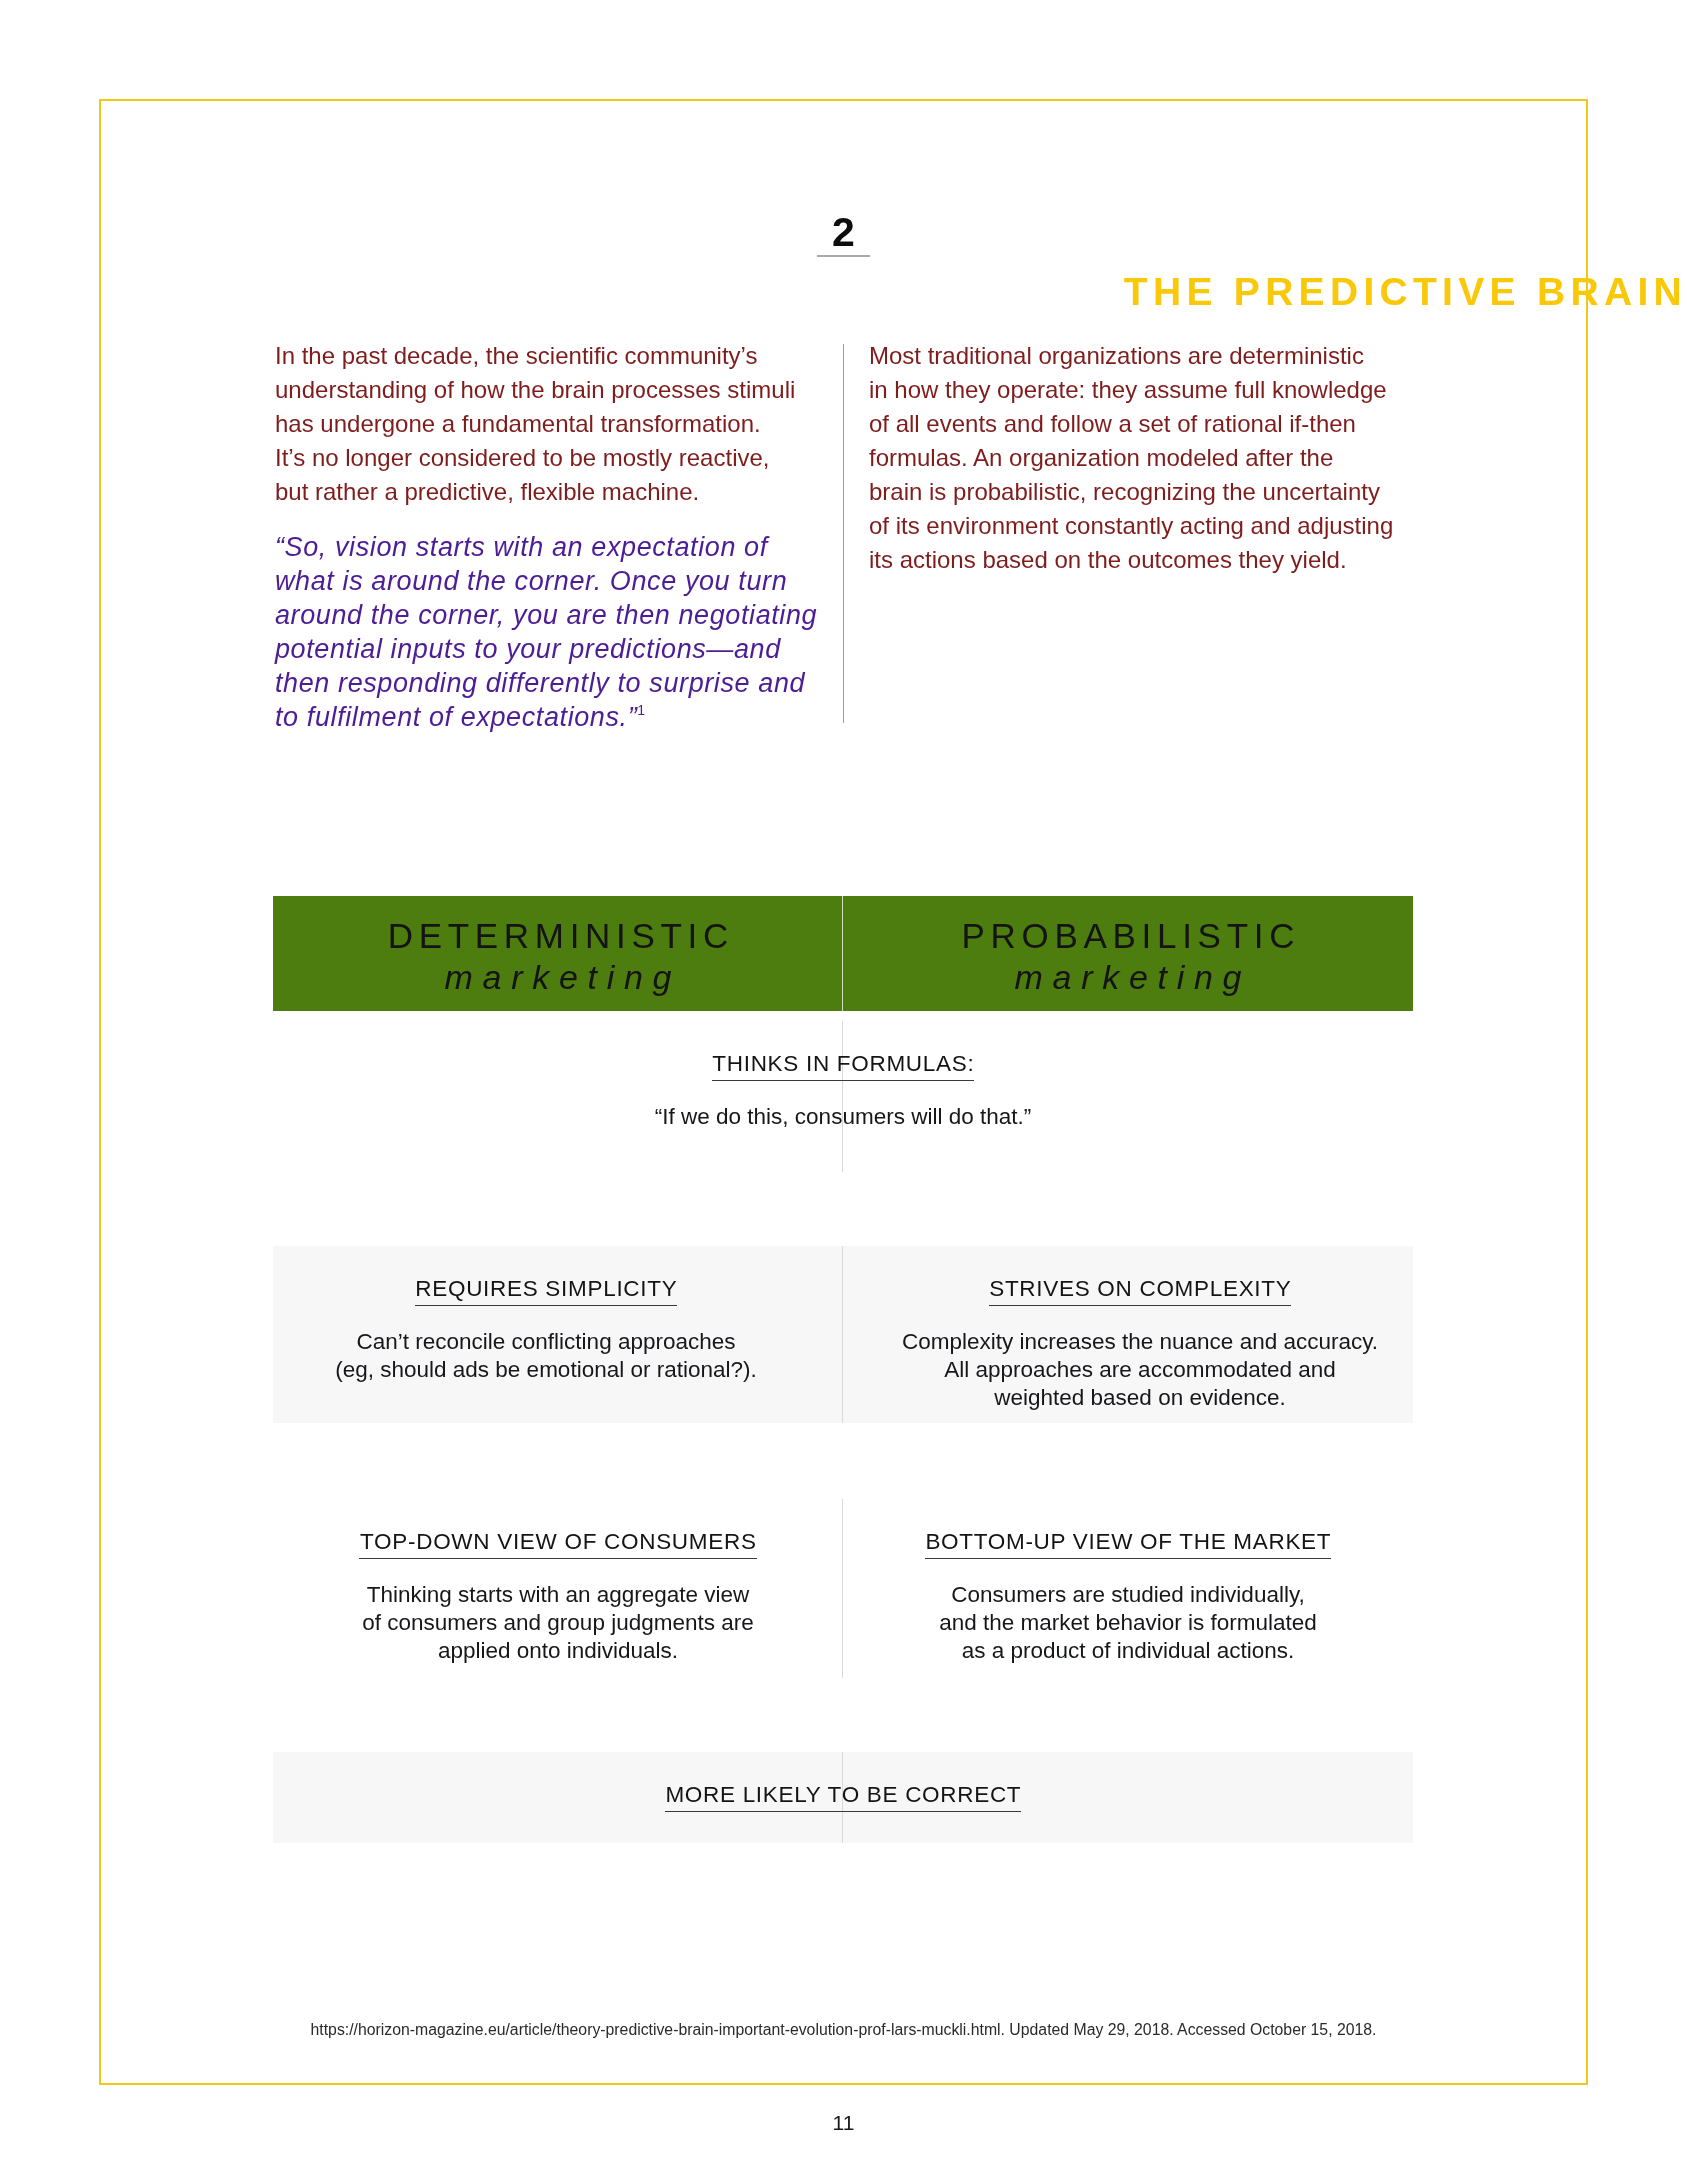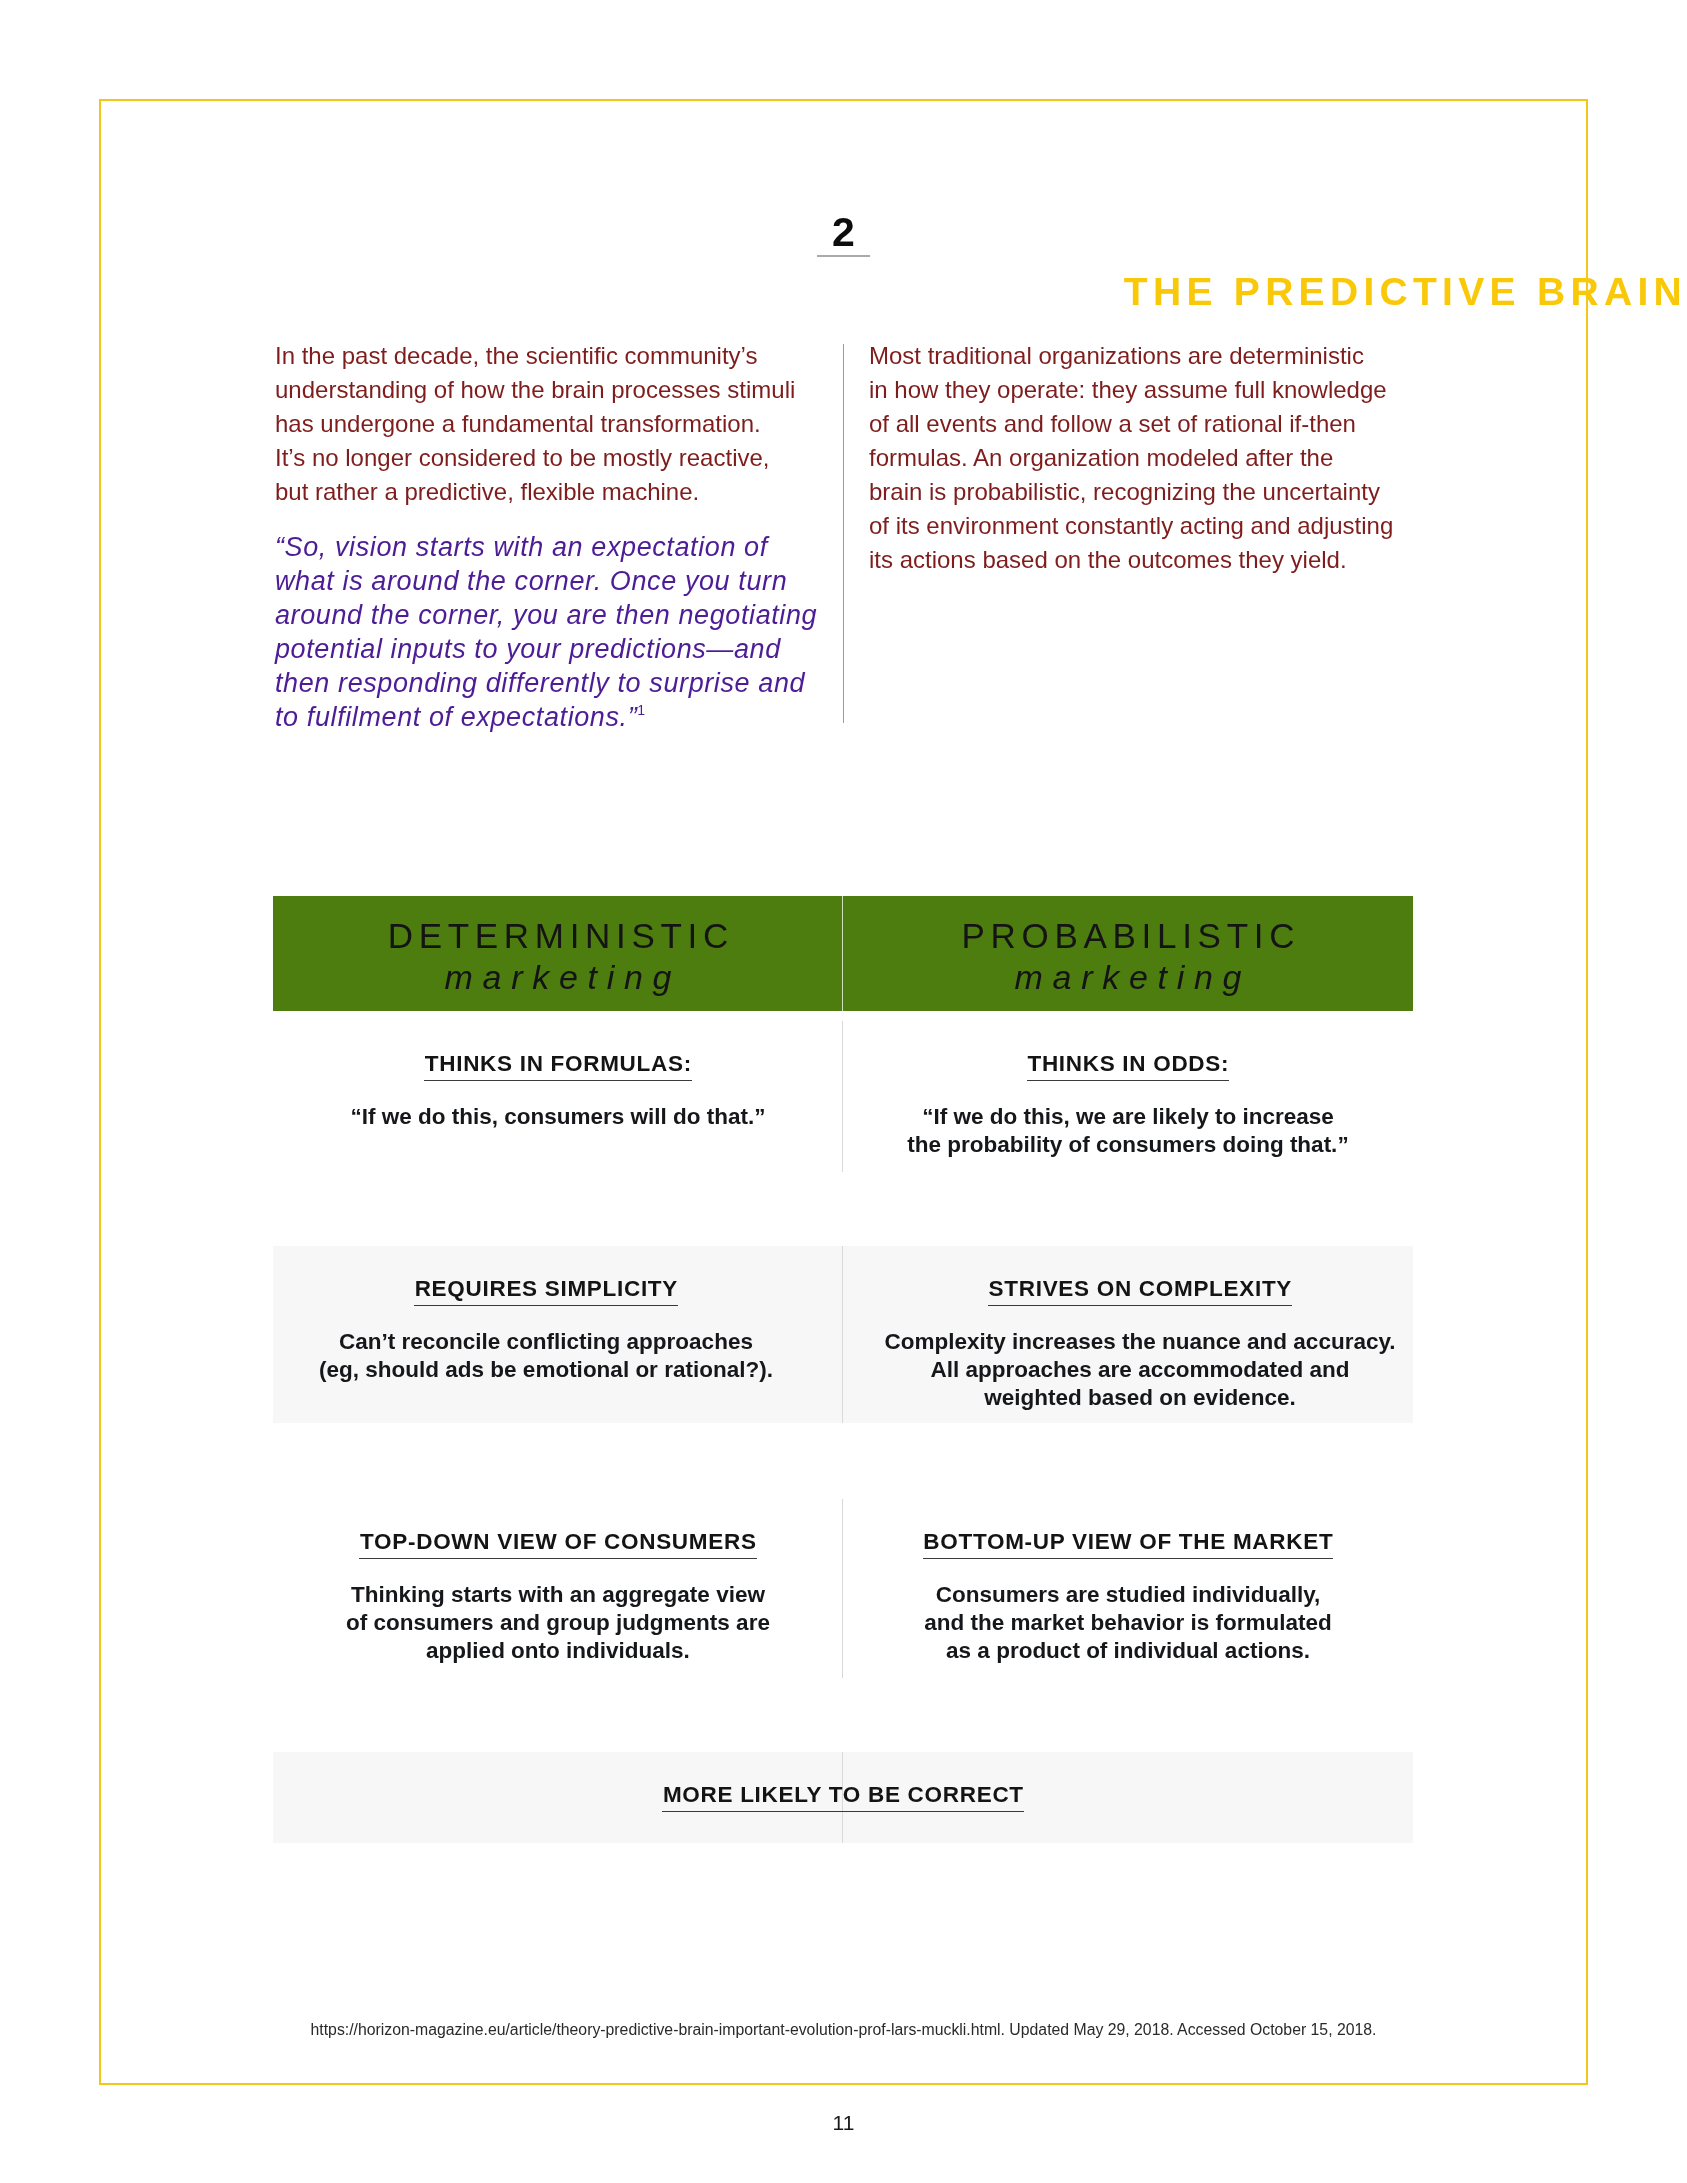--- a/index.html
+++ b/index.html
@@ -42,21 +42,21 @@
   p.quote { margin:21px 0 0 0; white-space:nowrap; font-size:27px; line-height:34px; font-style:italic; color:#4c1d95; letter-spacing:0.6px; }
   sup { font-size:0.52em; font-style:normal; letter-spacing:0; position:relative; top:-0.80em; vertical-align:baseline; line-height:0; }
 
   .table { position:absolute; left:273px; top:896px; width:1140px; }
   .thead { display:flex; background:#4d7c0f; height:115px; position:relative; }
   .th { flex:1; text-align:center; box-sizing:border-box; }
   .th .t1 { font-size:35px; letter-spacing:5.7px; color:#141414; line-height:35px; margin-top:21.6px; text-indent:5.7px; }
   .th .t2 { font-size:34px; letter-spacing:9.7px; font-style:italic; color:#141414; line-height:34px; margin-top:7.4px; text-indent:9.7px; }
   .thdiv { position:absolute; left:569px; top:0; bottom:0; width:0.9px; background:rgba(255,255,255,0.75); }
 
-  .row { display:flex; position:absolute; left:0; width:1140px; box-sizing:border-box;font-weight:bold; }
+  .row { display:flex; position:absolute; left:0; width:1140px; box-sizing:border-box; }
   .cell, .th { transform:translateZ(0); }
   .row.grey { background:#F7F7F7;gap:48px; }
   .cell { flex:1; text-align:center; }
   .rowdiv { position:absolute; left:569px; top:0; bottom:0; width:1.3px; background:#d9d9d9; }
   .r1 { top:125px; height:151px; padding-top:32px; }
   .r2 { top:350px; height:177px; padding-top:32px; }
   .r3 { top:603px; height:179px; padding-top:32px; }
   .r4 { top:856px; height:91px; padding-top:32px; }
   .hdg { font-size:22.5px; letter-spacing:0.7px; color:#141414; display:inline-block;
          border-bottom:1.1px solid #3a3a3a; padding-bottom:4.7px; line-height:22.5px; text-indent:0.7px; }
@@ -101,24 +101,20 @@
         <div class="t2">marketing</div>
       </div>
     </div>
 
     <div class="row r1">
       <div class="rowdiv"></div>
       <div class="cell">
         <div class="hdg">THINKS IN FORMULAS:</div>
         <div class="txt">“If we do this, consumers will do that.”</div>
       </div>
-      <div class="cell">
-        <div class="hdg">THINKS IN ODDS:</div>
-        <div class="txt">“If we do this, we are likely to increase<br>the probability of consumers doing that.”</div>
-      </div>
     </div>
 
     <div class="row grey r2">
       <div class="rowdiv"></div>
       <div class="cell">
         <div class="hdg">REQUIRES SIMPLICITY</div>
         <div class="txt">Can’t reconcile conflicting approaches<br>(eg, should ads be emotional or rational?).</div>
       </div>
       <div class="cell">
         <div class="hdg">STRIVES ON COMPLEXITY</div>

